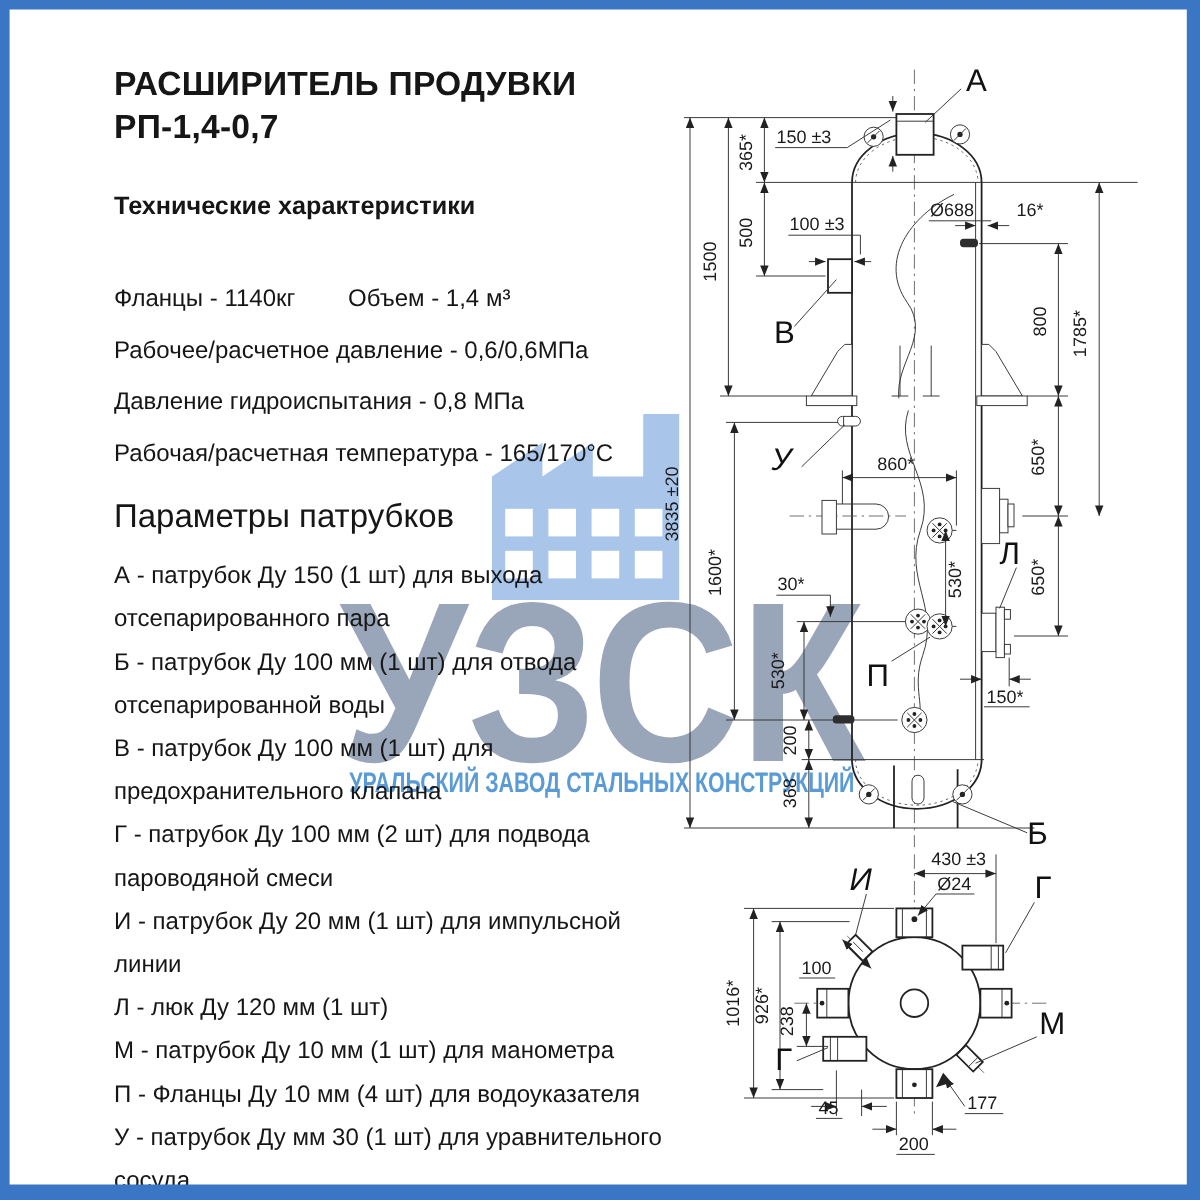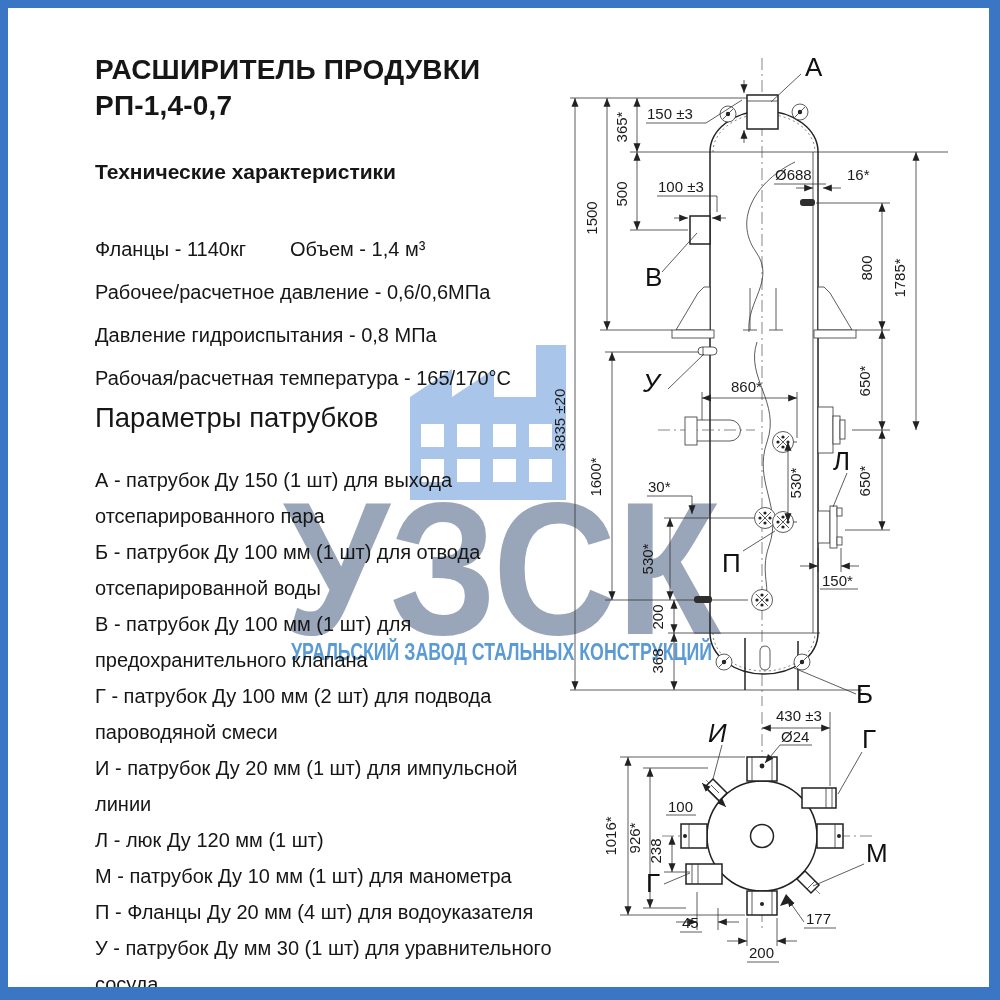--- a/index.html
+++ b/index.html
@@ -6,21 +6,21 @@
   .page{position:relative;width:1000px;height:1000px;background:#ffffff;overflow:hidden;
         font-family:"Liberation Sans",sans-serif;color:#161616;}
   .frame{position:absolute;inset:0;border-left:8px solid #3b76c4;border-top:8px solid #3b76c4;
          border-right:11px solid #3b76c4;border-bottom:13px solid #3b76c4;pointer-events:none;z-index:6;}
   .wm{position:absolute;inset:0;z-index:1;}
   .col{position:absolute;left:95px;top:0;width:470px;z-index:3;}
   .title{position:absolute;top:52px;left:0;font-size:28px;font-weight:700;line-height:36px;letter-spacing:.2px;}
   .h2{position:absolute;top:160px;left:0;font-size:21px;font-weight:700;}
   .specs{position:absolute;top:228px;left:0;font-size:20px;line-height:43px;white-space:nowrap;}
   .specs .vol{margin-left:44px;}
-  .h3{position:absolute;top:402px;left:0;font-size:27.5px;font-weight:400;}
+  .h3{position:absolute;top:414px;left:0;font-size:27.5px;font-weight:400;}
   .nozzles{position:absolute;top:462px;left:0;width:470px;font-size:20px;line-height:36px;}
   .nozzles div{margin:0;}
   svg text{font-family:"Liberation Sans",sans-serif;}
   .t{font-size:15px;fill:#1b1b1b;}
   .big{font-size:26px;fill:#111;}
   .it{font-style:italic;}
   .drw{position:absolute;inset:0;z-index:4;}
 </style>
 </head>
 <body>
@@ -60,21 +60,21 @@
   </div>
   <div class="h3">Параметры патрубков</div>
   <div class="nozzles">
     <div>А - патрубок Ду 150 (1 шт) для выхода отсепарированного пара</div>
     <div>Б - патрубок Ду 100 мм (1 шт) для отвода отсепарированной воды</div>
     <div>В - патрубок Ду 100 мм (1 шт) для предохранительного клапана</div>
     <div>Г - патрубок Ду 100 мм (2 шт) для подвода пароводяной смеси</div>
     <div>И - патрубок Ду 20 мм (1 шт) для импульсной линии</div>
     <div>Л - люк Ду 120 мм (1 шт)</div>
     <div>М - патрубок Ду 10 мм (1 шт) для манометра</div>
-    <div>П - Фланцы Ду 20 мм (4 шт) для водоуказателя</div>
+    <div>П - Фланцы Ду 10 мм (4 шт) для водоуказателя</div>
     <div>У - патрубок Ду мм 30 (1 шт) для уравнительного сосуда</div>
   </div>
 </div>
 
 <svg class="drw" width="1000" height="1000" viewBox="0 0 1000 1000">
   <defs>
     <marker id="ar" viewBox="0 0 10 8" refX="10" refY="4" markerWidth="11" markerHeight="9" orient="auto-start-reverse">
       <path d="M0,0 L10,4 L0,8 z" fill="#222"></path>
     </marker>
   </defs>

